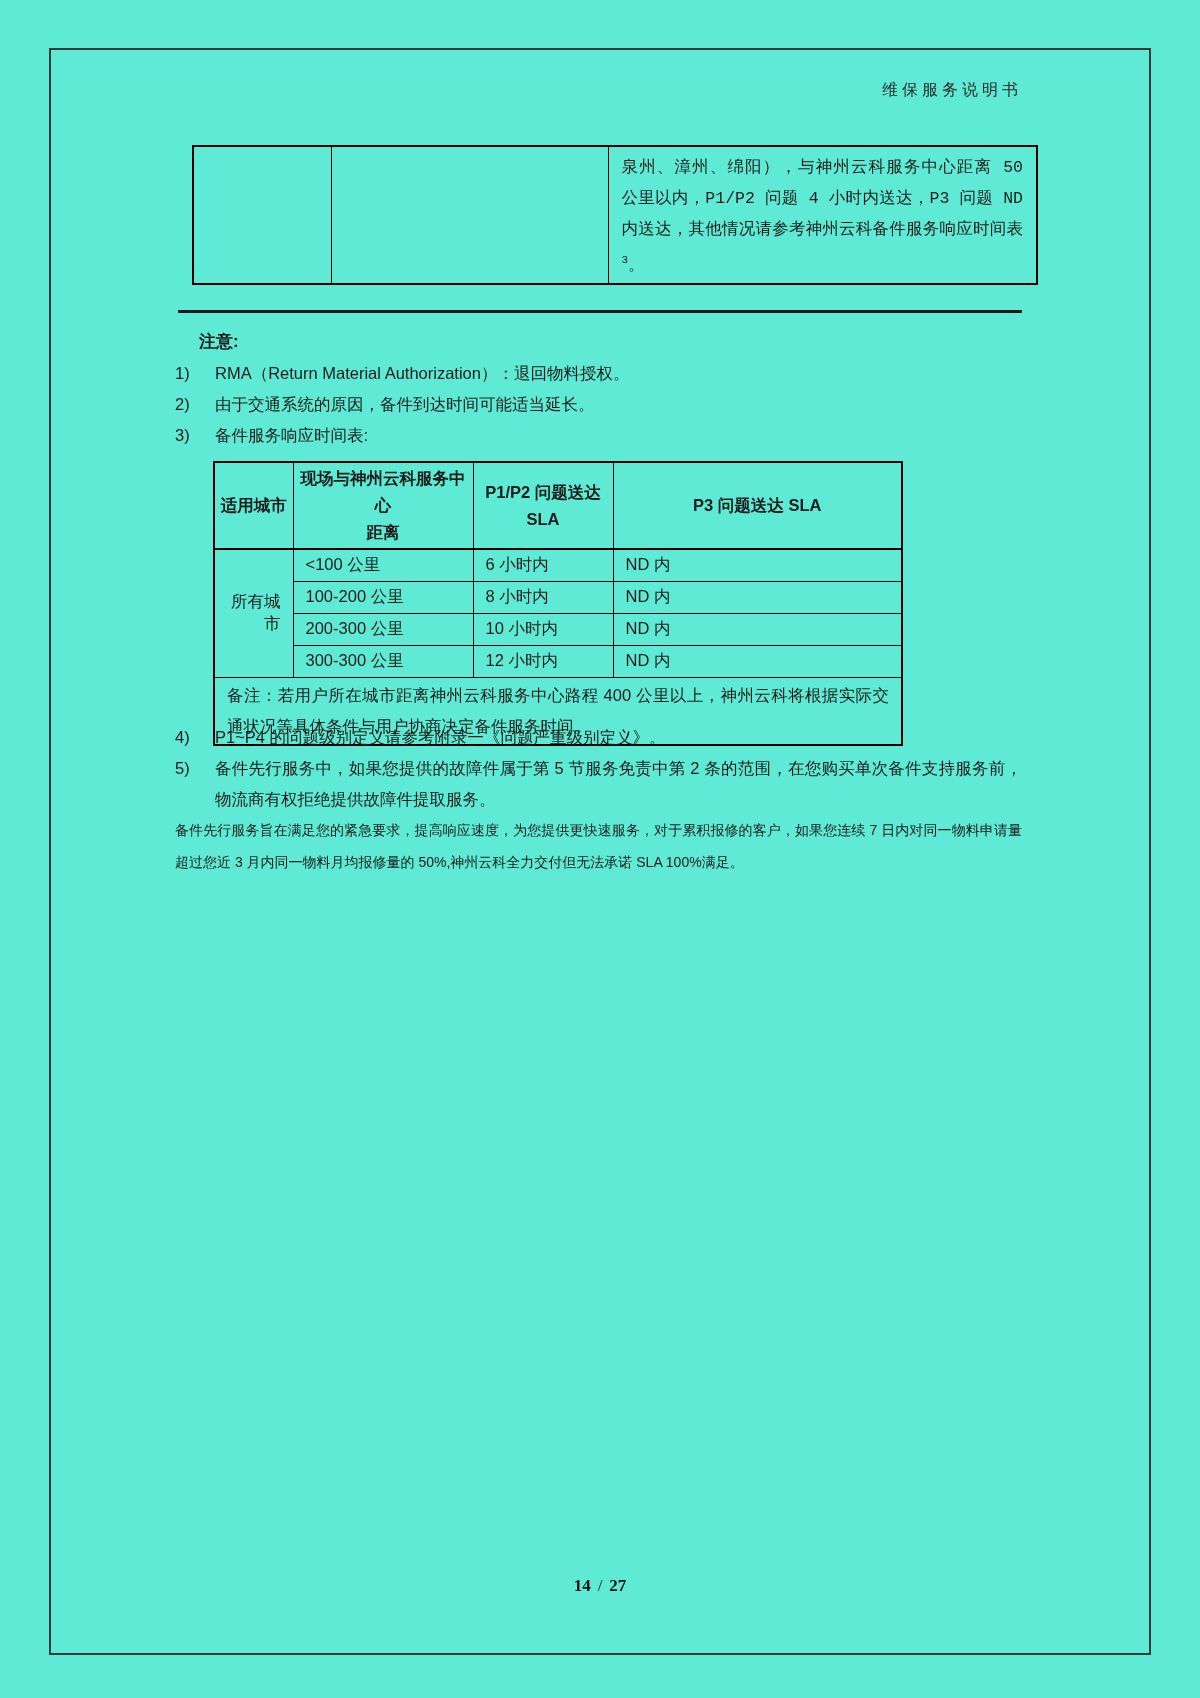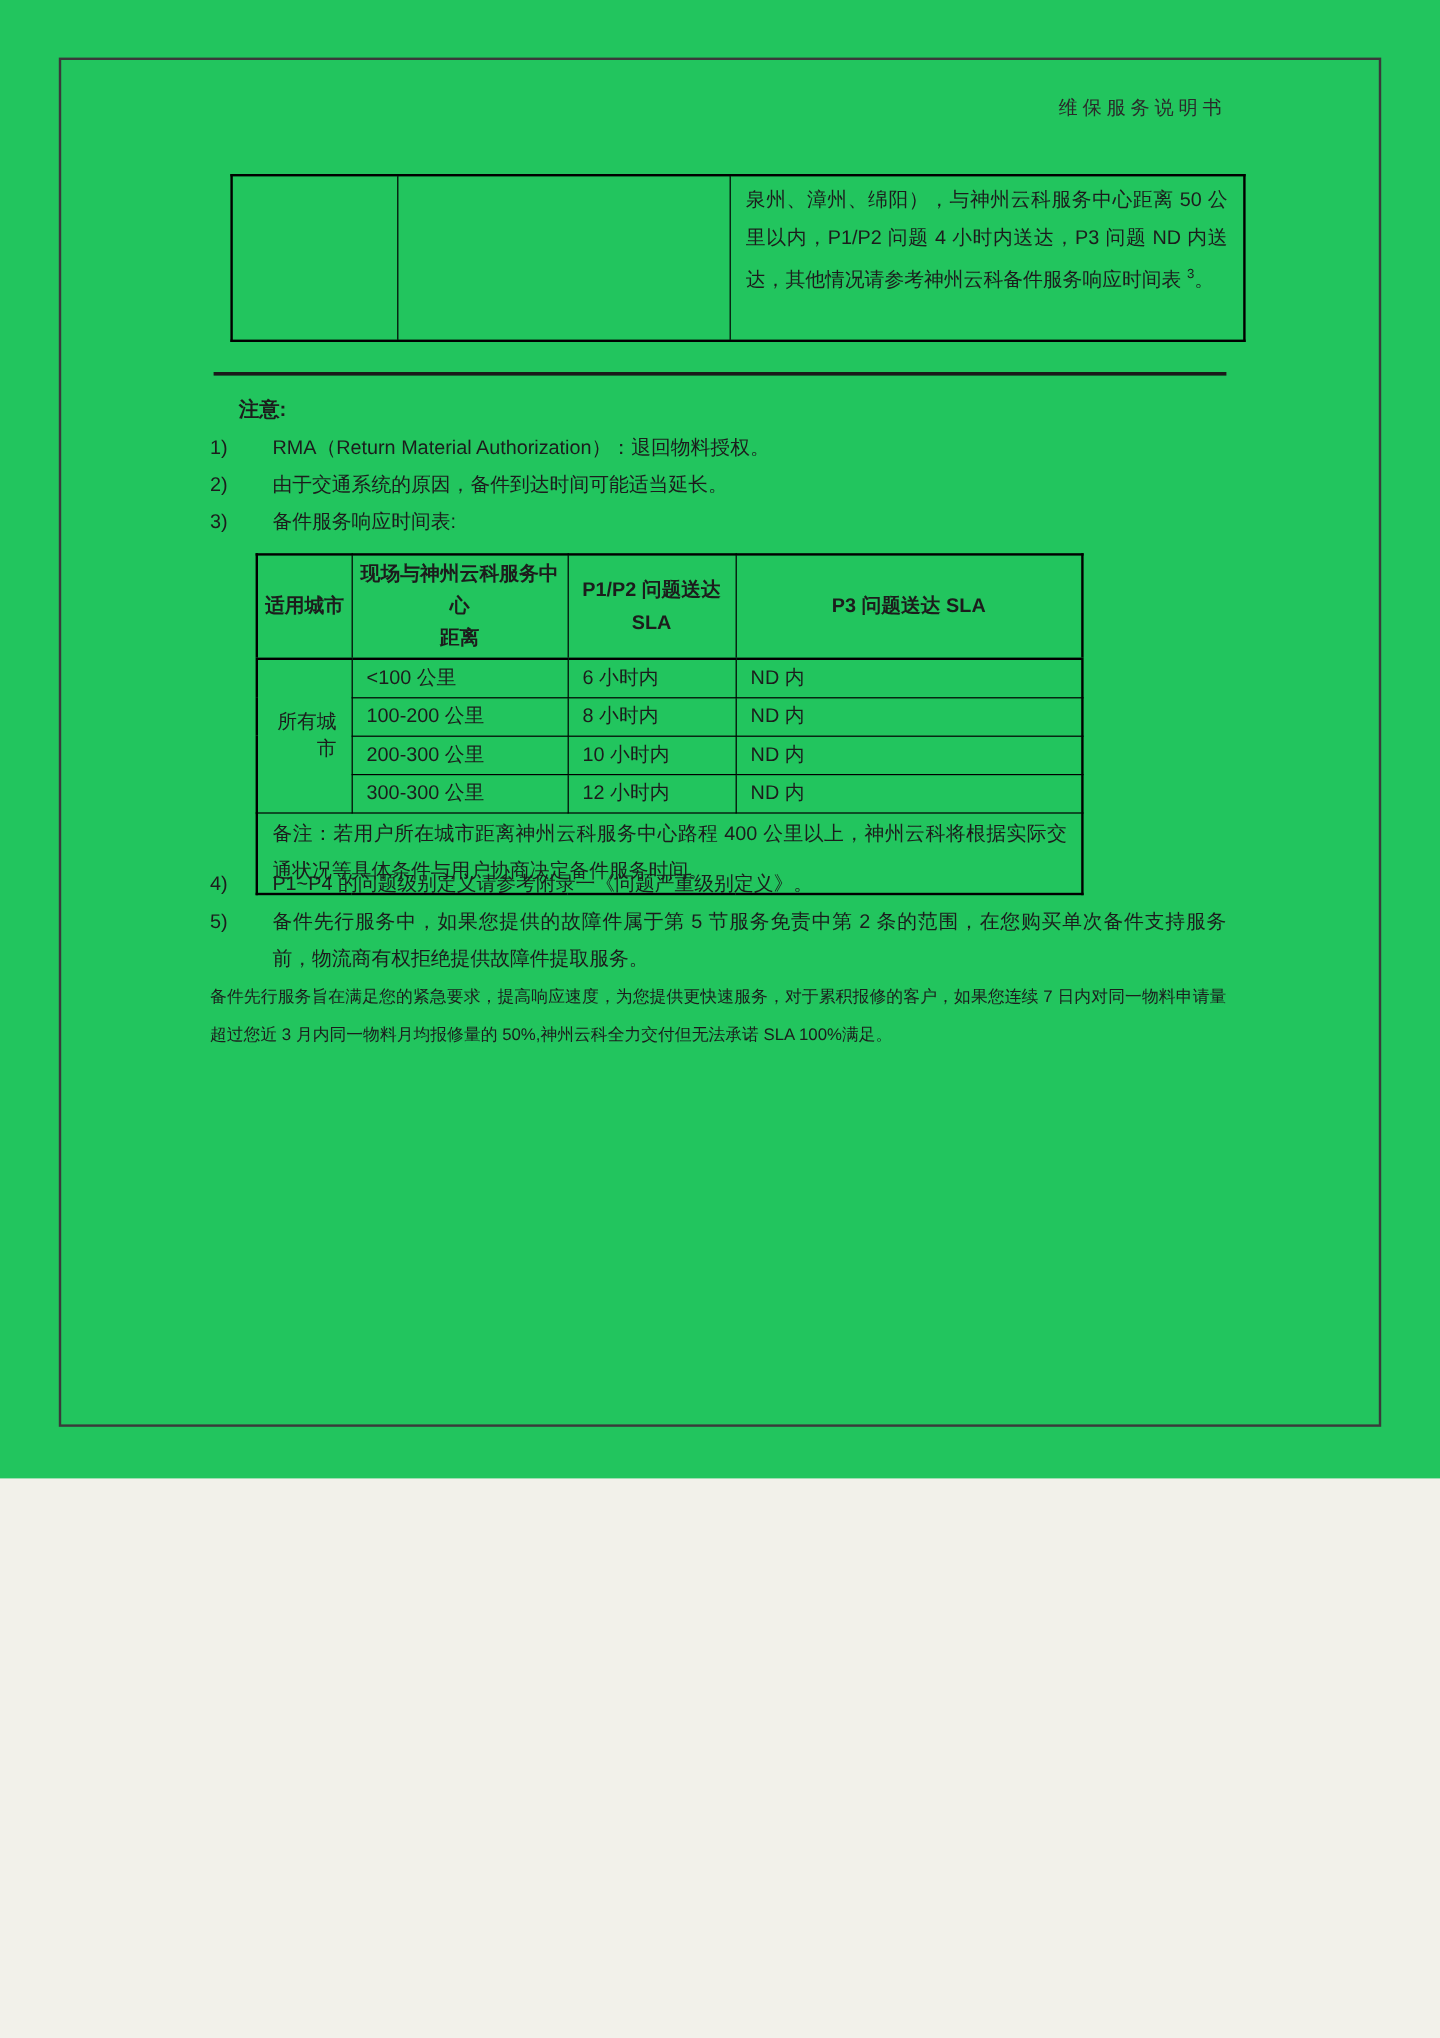--- a/index.html
+++ b/index.html
@@ -1,22 +1,22 @@
 <!DOCTYPE html>
 <html><head>
 <meta charset="utf-8">
 <style>
   * { margin: 0; padding: 0; box-sizing: border-box; }
   body { background: #f2f1ea; }
   .canvas {
     position: relative;
     width: 1200px;
-    height: 1232px;
+    height: 1698px;
     margin: 0 auto;
-    background: #22c55e;
+    background: #5eead4;
     font-family: "Liberation Sans", sans-serif;
     color: #1c1c1c;
     overflow: hidden;
   }
   .page-border {
     position: absolute;
     left: 49px; top: 48px; right: 49px; bottom: 43px;
     border: 2px solid #3a3a3a;
   }
   .doc-header {
@@ -39,20 +39,21 @@
   }
   .cont-table td {
     border: 1px solid #000;
     vertical-align: top;
   }
   .cont-cell-text {
     padding: 5px 13px 0 13px;
     font-size: 16.5px;
     line-height: 31px;
     text-align: justify;
+    font-family: Liberation Mono, monospace;
   }
   .cont-cell-text sup { font-size: 11px; }
   
   .heavy-rule {
     position: absolute;
     left: 178px; top: 310px;
     width: 844px; height: 3px;
     background: #1a1a1a;
   }
   
@@ -66,21 +67,21 @@
   .note-list {
     position: absolute;
     left: 175px;
     width: 847px;
     list-style: none;
   }
   .note-list-1 { top: 358px; }
   .note-list-2 { top: 722px; }
   .note-item { display: flex; font-size: 16.5px; line-height: 30.8px; }
   .note-num { width: 40px; flex: none; }
-  .note-text { flex: 1; text-align: justify; margin-left: 12px; }
+  .note-text { flex: 1; text-align: justify; }
   
   .sla-table {
     position: absolute;
     left: 213px; top: 461px;
     border-collapse: collapse;
     table-layout: fixed;
     border: 2px solid #000;
     font-size: 16.5px;
     width: 688px;
   }

